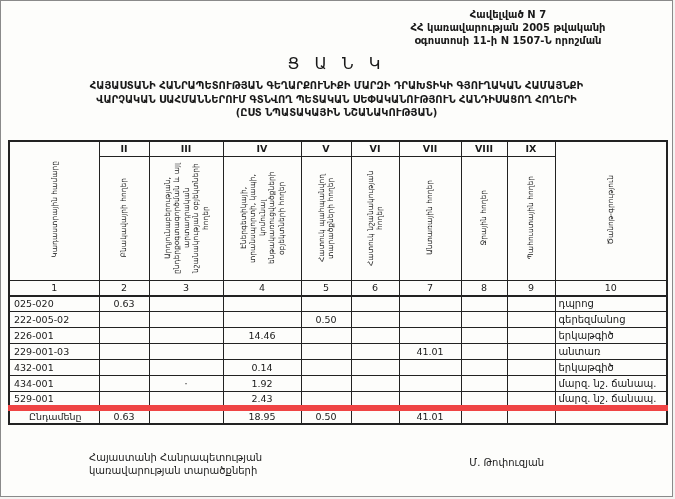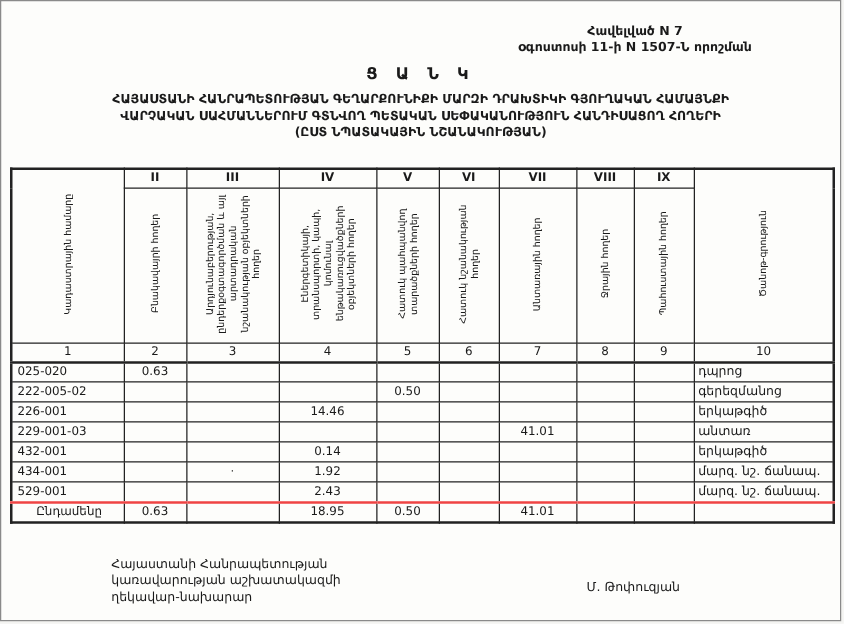--- a/index.html
+++ b/index.html
@@ -9,35 +9,35 @@
     font-family:"DejaVu Sans", sans-serif;
     color:#1a1a1a;
     -webkit-font-smoothing:antialiased;
   }
   .page{
     position:relative;
     width:673px;height:497px;
     border:1px solid #8a8a8a;
     box-sizing:border-box;
     background:#fdfdfb;
-    padding-top:18px;
+    padding-top:7px;
     overflow:hidden;
   }
   .appendix{
     width:300px;
     margin:0 14px 0 auto;
     text-align:center;
     font-size:10px;
     font-weight:bold;
     line-height:1.3;
   }
   .list-heading{
     text-align:center;
-    font-size:13px;
-    font-weight:bold;
+    font-size:16px;
+    font-weight:normal;
     letter-spacing:5px;
     margin-top:7px;
   }
   .doc-title{
     text-align:center;
     font-size:10px;
     font-weight:bold;
     line-height:1.35;
     margin-top:6px;
   }
@@ -67,41 +67,42 @@
     transform:rotate(180deg);
     display:inline-block;
     font-size:7.5px;
     line-height:1.25;
     max-height:118px;
     font-weight:normal;
   }
   tr.colnum-row td{height:15px;border-bottom:2px solid #222;}
   td.cad{text-align:left;padding-left:4px;}
   td.note{text-align:left;padding-left:3px;font-size:10px;white-space:nowrap;}
-  tr.total-row td{border-top:2px solid #ef4444;}
+  tr.total-row td{border-top:6px solid #ef4444;}
   tr.total-row td.cad{text-align:center;}
   .footer{
     display:flex;
     justify-content:space-between;
     align-items:flex-end;
     margin-top:26px;
     padding-left:88px;
     padding-right:128px;
     font-size:10px;
     line-height:1.35;
   }
   .sig{margin-bottom:8px;font-size:10px;}
 </style>
 </head>
 <body>
 
 <div class="page">
 
   <div class="appendix">
     <div>Հավելված N 7</div>
+    <div>ՀՀ կառավարության 2005 թվականի</div>
     <div>օգոստոսի 11-ի N 1507-Ն որոշման</div>
   </div>
 
   <div class="list-heading">Ց Ա Ն Կ</div>
 
   <div class="doc-title">
     <div>ՀԱՅԱՍՏԱՆԻ ՀԱՆՐԱՊԵՏՈՒԹՅԱՆ ԳԵՂԱՐՔՈՒՆԻՔԻ ՄԱՐԶԻ ԴՐԱԽՏԻԿԻ ԳՅՈՒՂԱԿԱՆ ՀԱՄԱՅՆՔԻ</div>
     <div>ՎԱՐՉԱԿԱՆ ՍԱՀՄԱՆՆԵՐՈՒՄ ԳՏՆՎՈՂ ՊԵՏԱԿԱՆ ՍԵՓԱԿԱՆՈՒԹՅՈՒՆ ՀԱՆԴԻՍԱՑՈՂ ՀՈՂԵՐԻ</div>
     <div>(ԸՍՏ ՆՊԱՏԱԿԱՅԻՆ ՆՇԱՆԱԿՈՒԹՅԱՆ)</div>
   </div>
@@ -253,19 +254,18 @@
           <td></td>
           <td class="note"></td>
         </tr>
       </tbody>
     </table>
   </div>
 
   <div class="footer">
     <div>
       <div>Հայաստանի Հանրապետության</div>
-      <div>կառավարության աշխատակազմի</div>
-      <div>ղեկավար-նախարար</div>
+      <div>կառավարության տարածքների</div>
     </div>
     <div class="sig">Մ. Թոփուզյան</div>
   </div>
 
 </div>
 
 </body></html>

